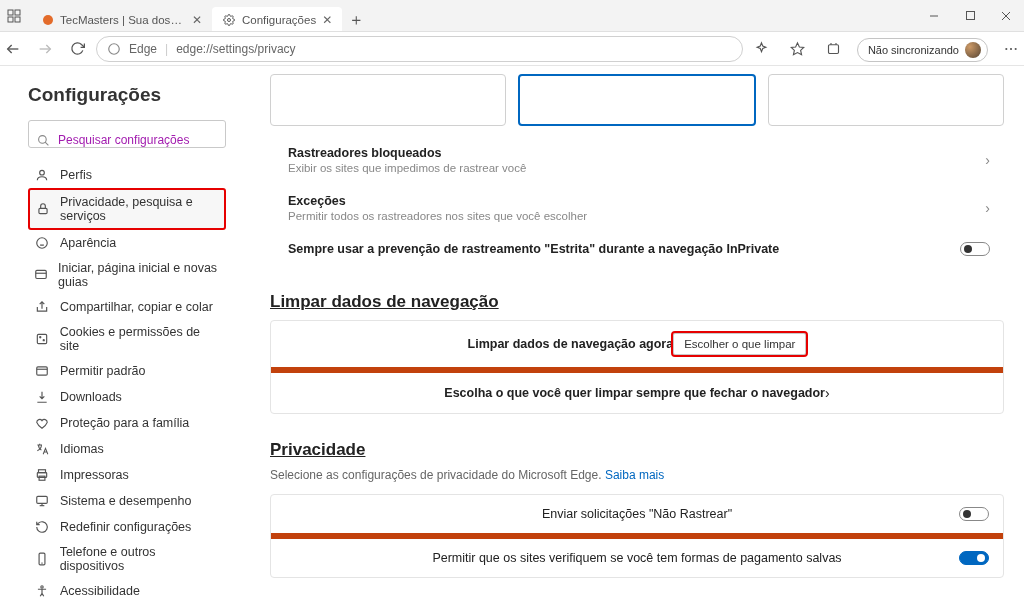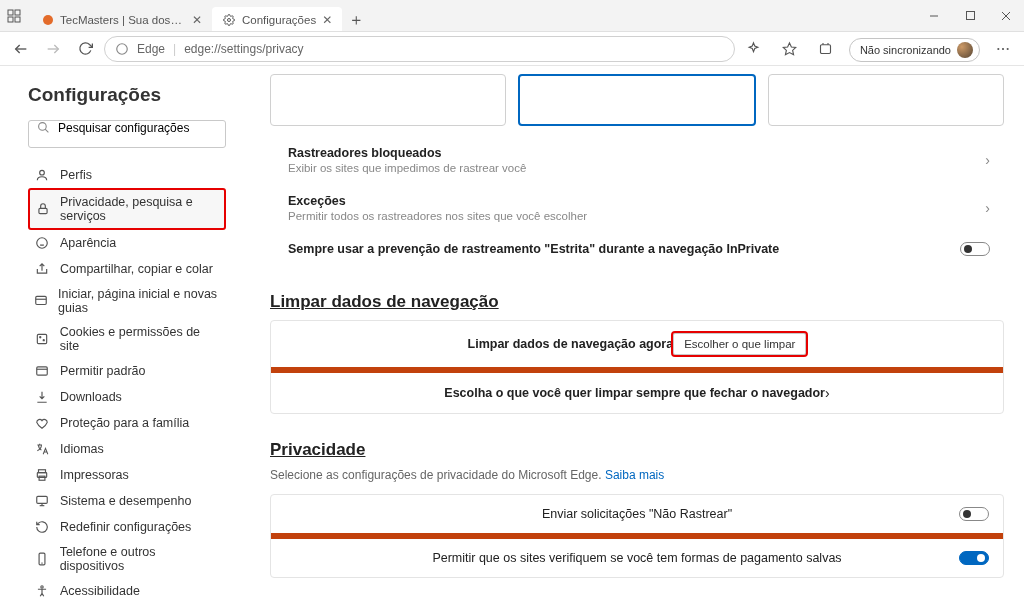--- a/index.html
+++ b/index.html
@@ -13,35 +13,35 @@
   .tab.active { background:#fff; }
   .tab .favicon { width:14px; height:14px; display:inline-flex; align-items:center; justify-content:center; }
   .tab .label { white-space:nowrap; overflow:hidden; text-overflow:ellipsis; font-size:11.5px; }
   .tab .close { color:#666; font-size:12px; }
   .newtab { width:28px; display:flex; align-items:center; justify-content:center; color:#555; font-size:16px; }
   .titlebar-spacer { flex:1; }
   .win-controls { display:flex; }
   .win-controls div { width:36px; display:flex; align-items:center; justify-content:center; color:#555; }
 
   
-  .toolbar { height:34px; display:flex; align-items:center; gap:6px; padding:0 8px; border-bottom:1px solid #e5e5e5; }
+  .toolbar { height:34px; display:flex; align-items:center; gap:6px; padding:0 0; border-bottom:1px solid #e5e5e5; }
   .tool-btn { width:26px; height:26px; display:flex; align-items:center; justify-content:center; border-radius:4px; color:#555; }
   .tool-btn.disabled { color:#bbb; }
   .urlbar { flex:1; height:26px; border:1px solid #d0d0d0; border-radius:13px; display:flex; align-items:center; padding:0 10px; gap:8px; color:#555; }
   .urlbar .page-icon { color:#888; }
   .urlbar .urltext { font-size:12px; color:#666; }
   .right-icons { display:flex; align-items:flex-end; gap:10px; }
   .sync-btn { height:24px; border:1px solid #c5c5c5; border-radius:12px; display:flex; align-items:center; padding:0 6px 0 10px; gap:6px; font-size:11px; color:#333; }
   .avatar { width:16px; height:16px; border-radius:50%; background: radial-gradient(circle at 30% 30%, #c96, #543); }
 
   
   .content { display:flex; height:calc(610px - 32px - 34px); }
   .sidebar { width:240px; padding:18px 14px 0 28px; }
   .sidebar h1 { font-size:19px; font-weight:600; margin-bottom:14px; }
-  .search-settings { display:flex; align-items:flex-start; gap:8px; border:1px solid #c9c9c9; border-radius:3px; height:28px; padding:0 8px; margin-bottom:14px; color:#000000; }
+  .search-settings { display:flex; align-items:flex-end; gap:8px; border:1px solid #c9c9c9; border-radius:3px; height:28px; padding:0 8px; margin-bottom:14px; color:#a21caf; }
   .nav { list-style:none; }
   .nav li { display:flex; align-items:center; gap:10px; padding:5px 6px; border-radius:3px; font-size:12.5px; color:#333; }
   .nav li.active { border:2px solid #e60000; background:#f7f7f7; }
   .nav li .nicon { width:16px; height:16px; color:#555; display:inline-flex; align-items:center; justify-content:center; }
 
   .main { flex:1; padding: 8px 20px 20px 30px; overflow:hidden; position:relative; }
 
   .option-cards { display:flex; gap:12px; margin-bottom:10px; }
   .option-card { flex:1; height:52px; border:1px solid #d0d0d0; border-radius:4px; }
   .option-card.selected { border:2px solid #0067c0; }
@@ -219,33 +219,33 @@
             <svg width="14" height="14" viewBox="0 0 24 24" fill="none" stroke="#555" stroke-width="2">
               <circle cx="12" cy="12" r="9"></circle>
               <path d="M9 10h.01M15 10h.01M9 15c1 1 5 1 6 0"></path>
             </svg>
           </span>
           <span>Aparência</span>
         </li>
       <li>
           <span class="nicon">
             <svg width="14" height="14" viewBox="0 0 24 24" fill="none" stroke="#555" stroke-width="2">
-              <path d="M4 12v7h16v-7M12 3v12M8 7l4-4 4 4"></path>
-            </svg>
-          </span>
-          <span>Compartilhar, copiar e colar</span>
-        </li>
-      <li>
-          <span class="nicon">
-            <svg width="14" height="14" viewBox="0 0 24 24" fill="none" stroke="#555" stroke-width="2">
               <rect x="3" y="4" width="18" height="14" rx="2"></rect>
               <line x1="3" y1="9" x2="21" y2="9"></line>
             </svg>
           </span>
           <span>Iniciar, página inicial e novas guias</span>
+        </li>
+      <li>
+          <span class="nicon">
+            <svg width="14" height="14" viewBox="0 0 24 24" fill="none" stroke="#555" stroke-width="2">
+              <path d="M4 12v7h16v-7M12 3v12M8 7l4-4 4 4"></path>
+            </svg>
+          </span>
+          <span>Compartilhar, copiar e colar</span>
         </li>
       <li>
           <span class="nicon">
             <svg width="14" height="14" viewBox="0 0 24 24" fill="none" stroke="#555" stroke-width="2">
               <rect x="4" y="4" width="16" height="16" rx="2"></rect>
               <circle cx="9" cy="9" r="1"></circle>
               <circle cx="15" cy="14" r="1"></circle>
             </svg>
           </span>
           <span>Cookies e permissões de site</span>

